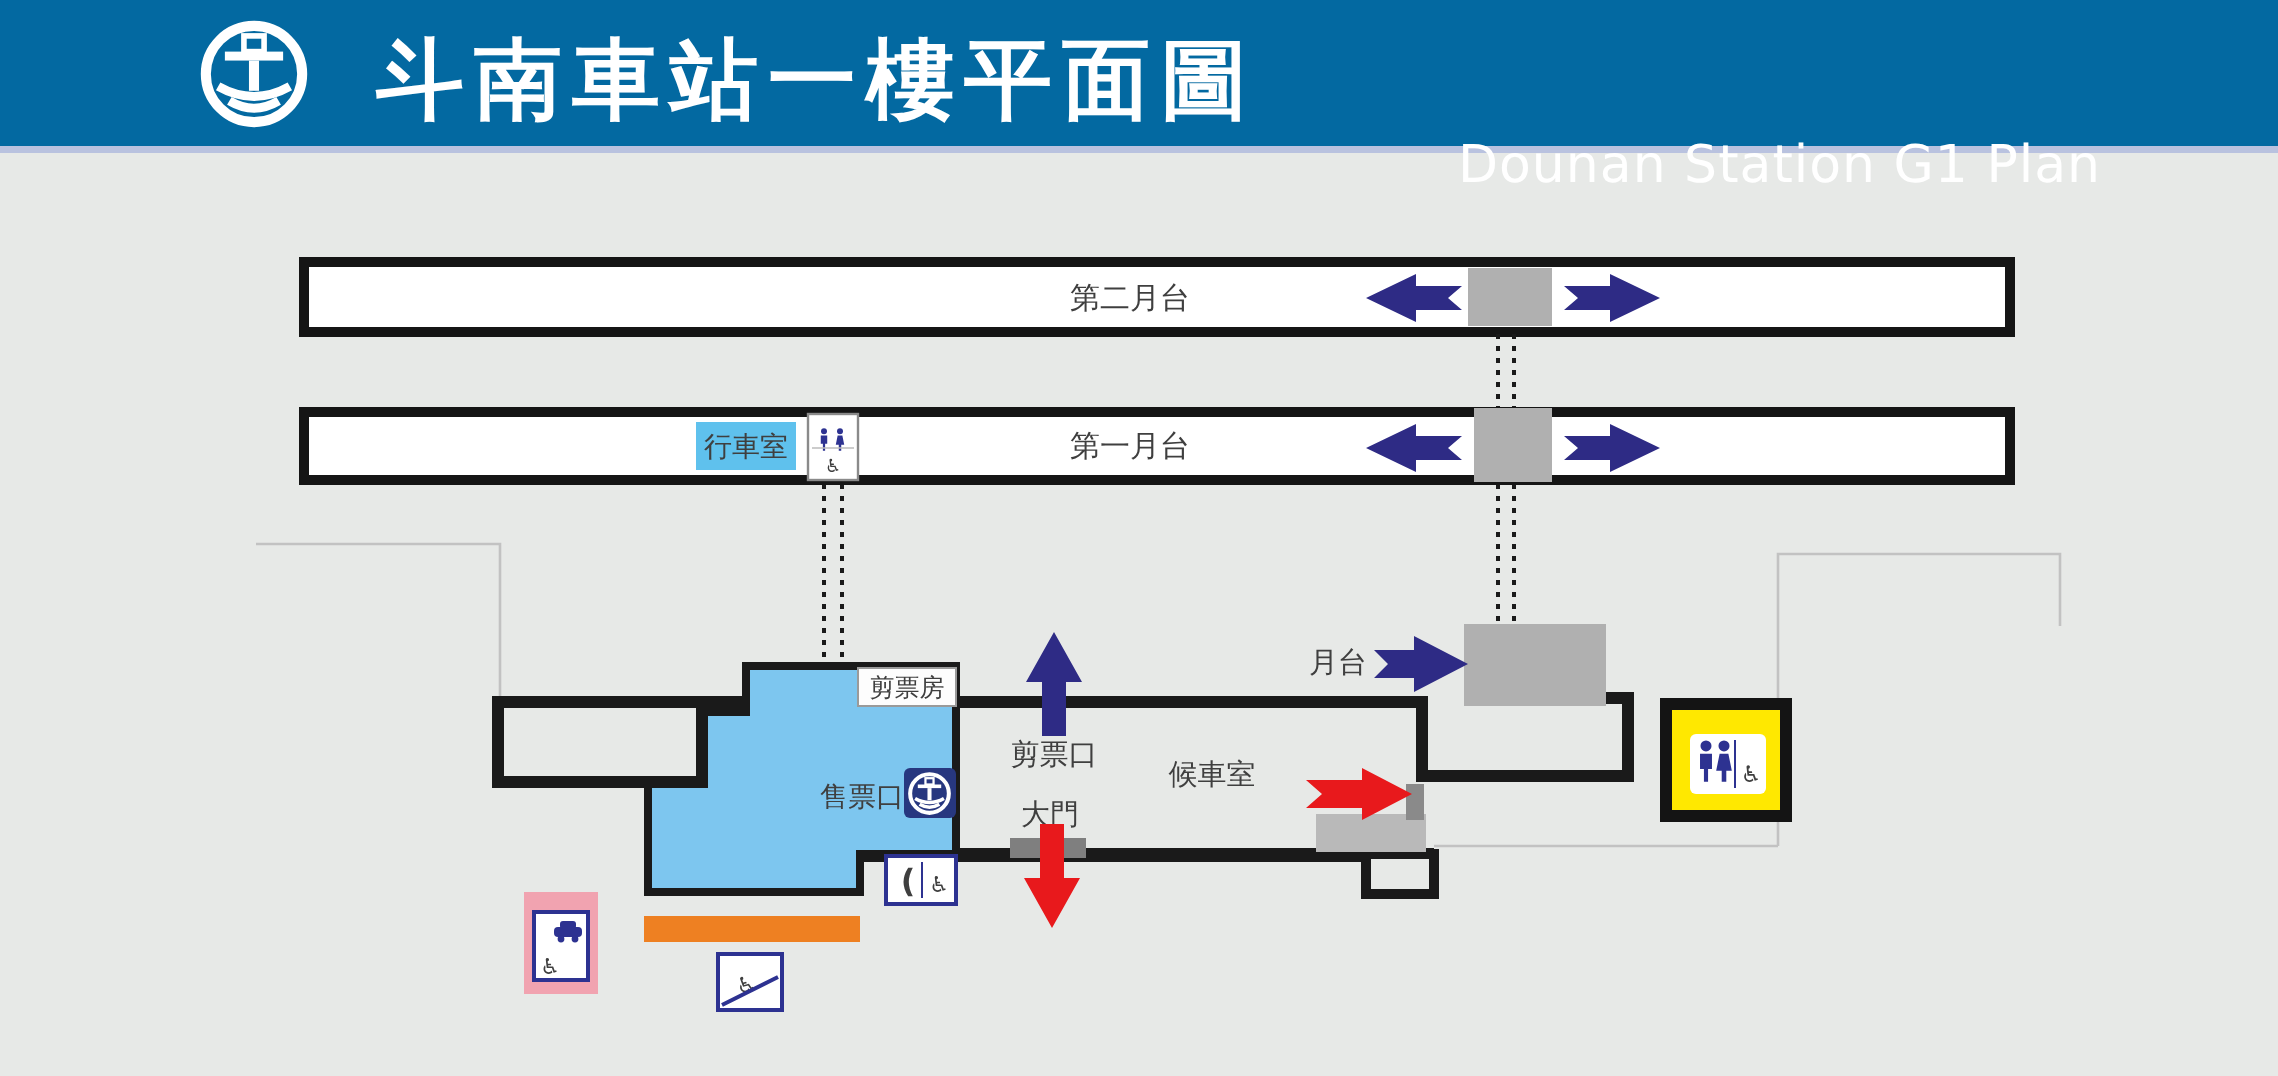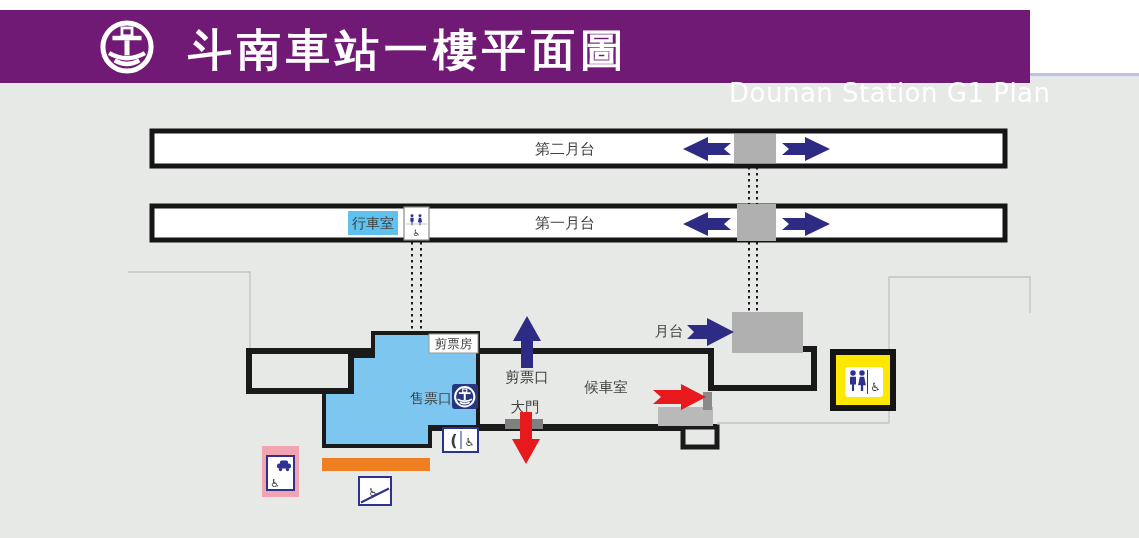--- a/index.html
+++ b/index.html
@@ -1,19 +1,19 @@
 <!DOCTYPE html>
 <html><head>
 <meta charset="utf-8">
 <style>
   html,body{margin:0;padding:0;background:#fff;}
   #stage{position:relative;width:1139px;height:538px;overflow:hidden;
          font-family:"DejaVu Sans","Liberation Sans",sans-serif;background:#fff;}
   #plan-svg{position:absolute;left:0;top:0;}
-  .header{position:absolute;left:0;top:10px;width:1030px;height:73px;background:#701a75;}
+  .header{position:absolute;left:0;top:0;width:1139px;height:73px;background:#0369a1;}
   .title-zh{position:absolute;left:188px;top:11px;color:#fff;font-size:44px;font-weight:bold;
             letter-spacing:5px;white-space:nowrap;}
   .title-en{position:absolute;left:729px;top:31px;color:#fff;font-size:26px;font-weight:normal;
             white-space:nowrap;letter-spacing:0.5px;margin-top:37px;}
   .logo-box{position:absolute;left:99px;top:9px;}
   text{font-family:"DejaVu Sans","Liberation Sans",sans-serif;fill:#3f3f3f;}
 </style>
 </head>
 <body>
 

